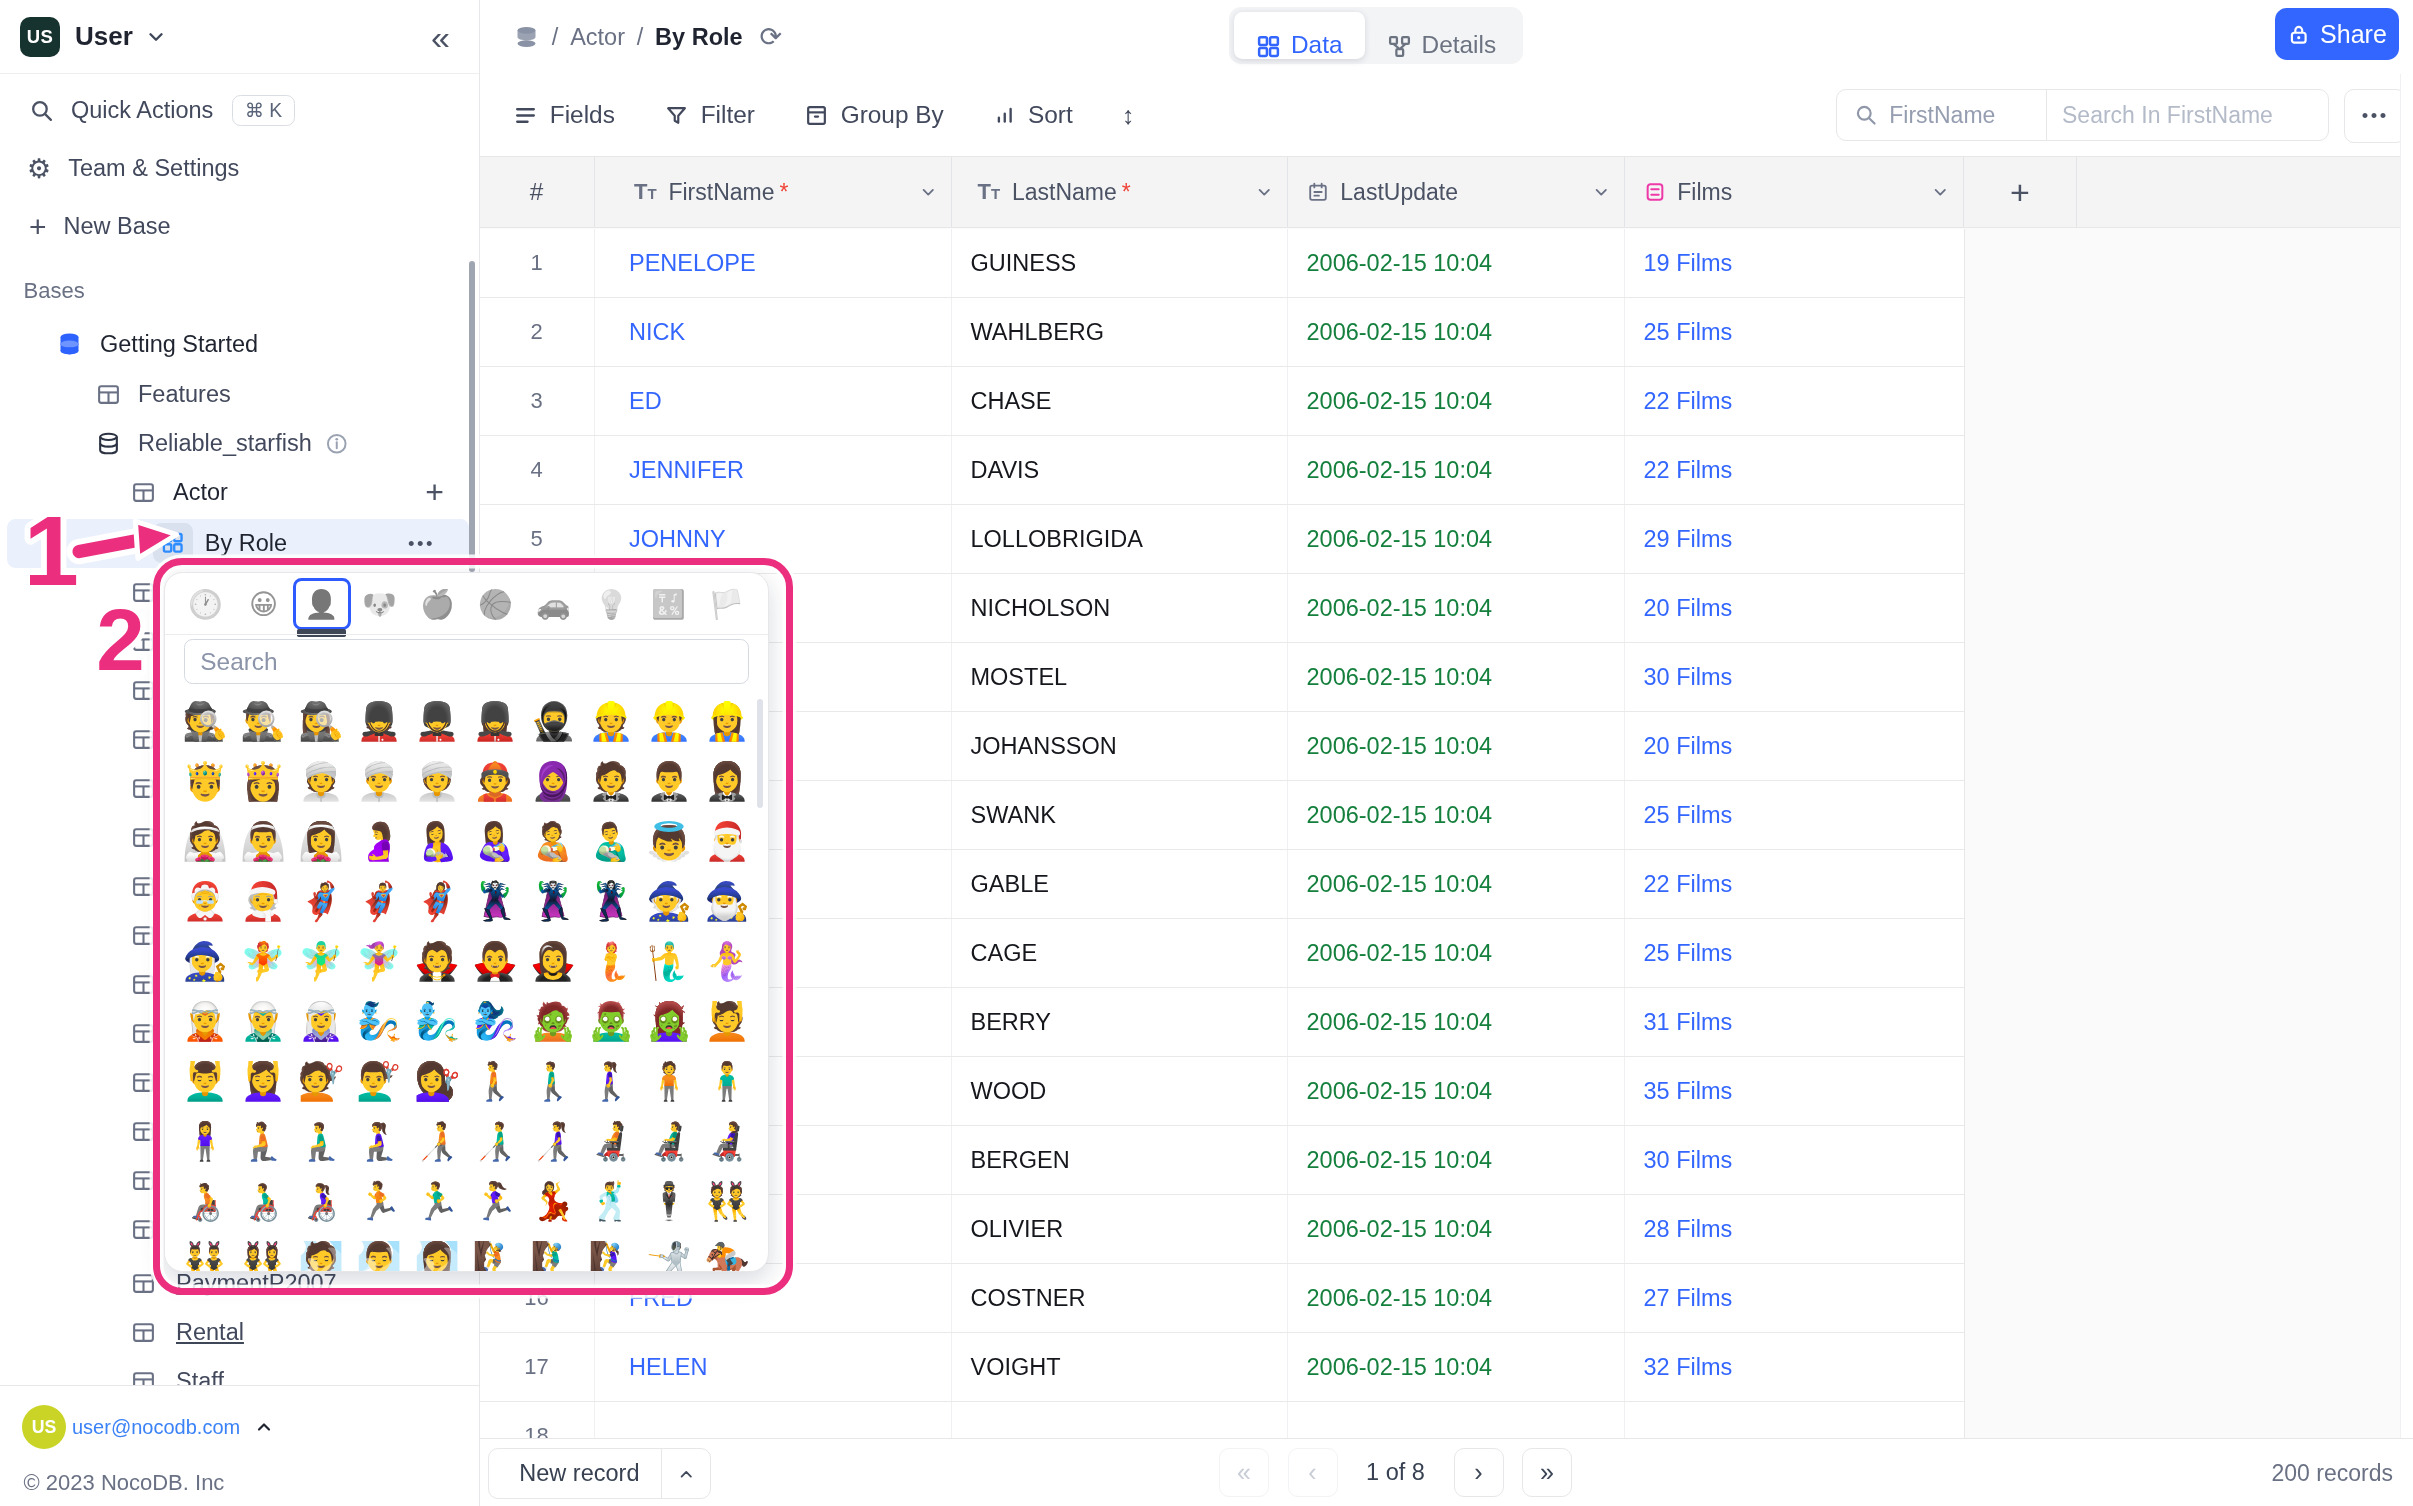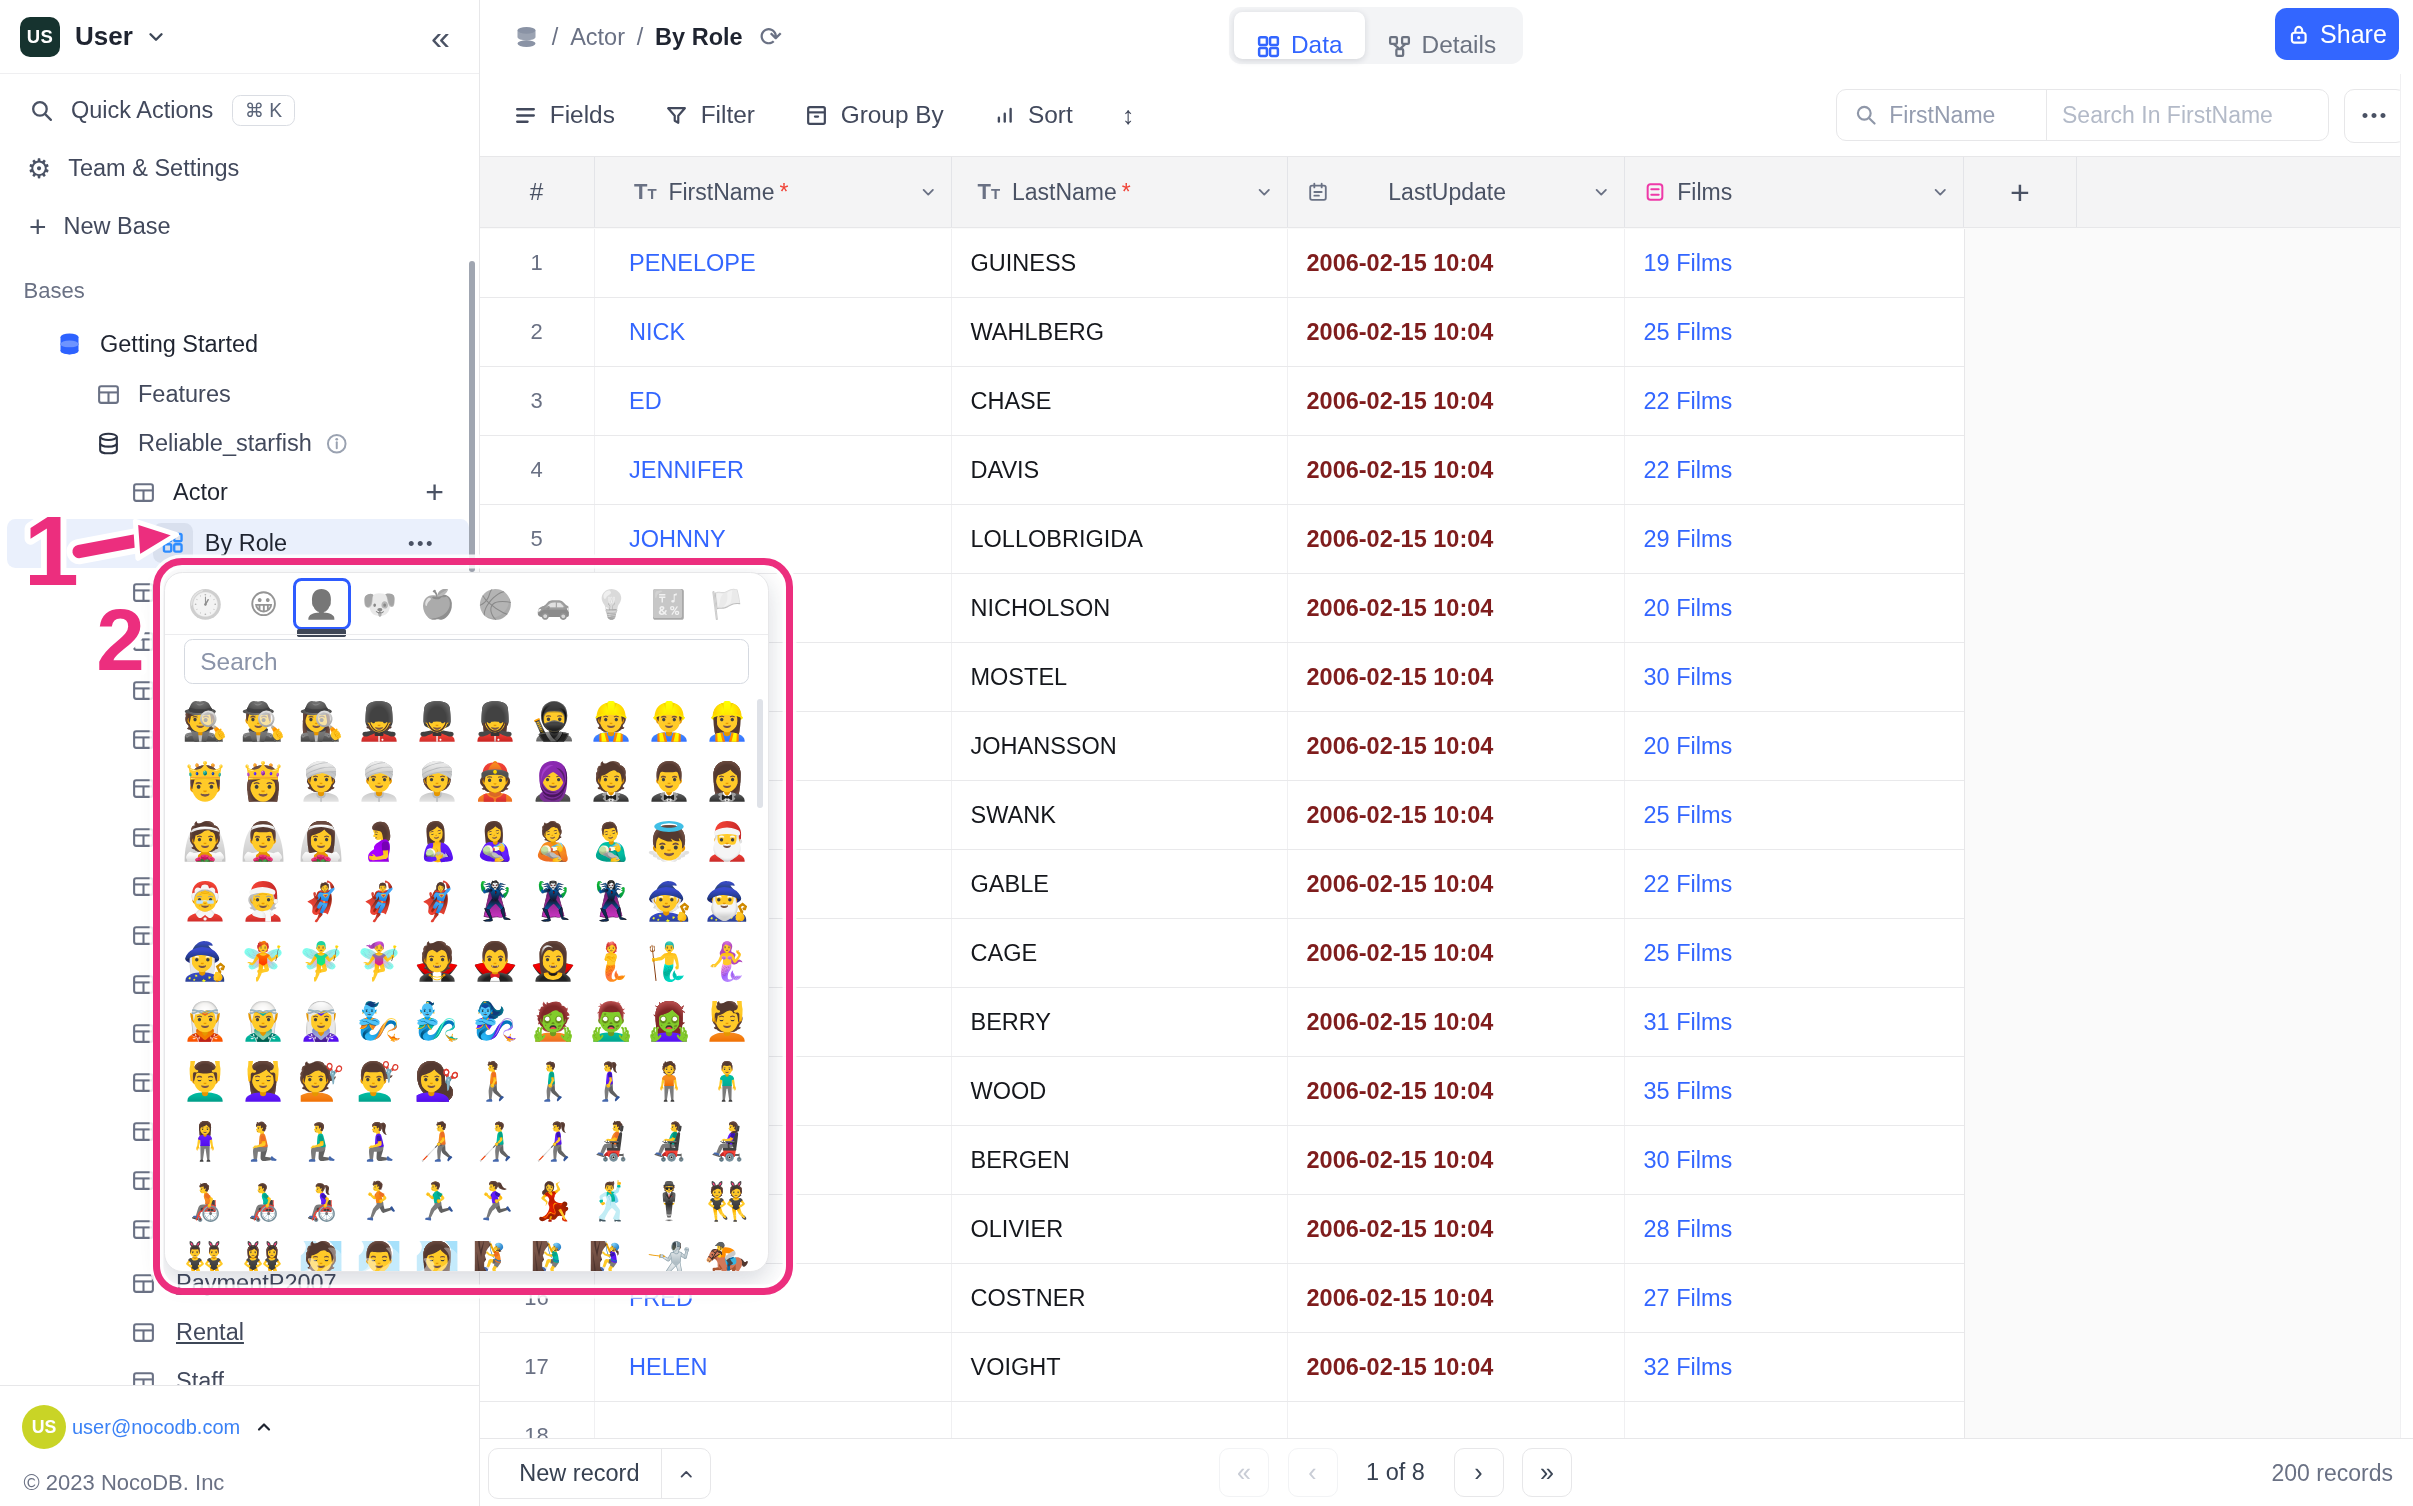--- a/index.html
+++ b/index.html
@@ -59,33 +59,33 @@
   .more-btn{position:absolute;right:6.7px;top:15px;width:60px;height:52px;border:0.8px solid #e7e7e9;border-radius:10px;background:#fff;display:flex;align-items:center;justify-content:center;}
 
   
   .grid-header{position:absolute;left:0;top:157px;width:1922px;height:71px;background:#f4f4f5;border-bottom:0.8px solid #e7e7e9;display:flex;box-sizing:border-box;}
   .gh{display:flex;align-items:center;box-sizing:border-box;border-right:0.8px solid #e3e4e8;font-size:23px;color:#4a5264;font-weight:500;padding:0 13.5px 0 18.5px;}
   .gh .glabel{margin-left:11.8px;}
   .gh .chev{margin-left:auto;}
   .gh-num{width:116px;justify-content:center;border-right:0.8px solid #e3e4e8;padding:0;font-size:24.4px;}
   .gh-first{width:357px;padding-left:32px;}
   .gh-last{width:336px;}
-  .gh-upd{width:337px;gap:48px;}
+  .gh-upd{width:337px;}
   .gh-films{width:339px;}
   .gh-plus{width:113px;justify-content:center;font-size:34px;color:#4a5264;font-weight:400;padding:0;}
   .req{color:#f04438;margin-left:5px;font-size:23px;}
   .tt-ico{font-size:22px;color:#6a7184;font-weight:600;margin-left:7px;}
   .tt-ico small{font-size:15px;}
   .rows{position:absolute;left:0;top:229px;width:1485px;height:1209px;overflow:hidden;background:#fff;border-right:0.8px solid #e7e7e9;}
   .trow{display:flex;height:69px;border-bottom:0.8px solid #e9e9eb;box-sizing:border-box;}
   .c{box-sizing:border-box;border-right:0.8px solid #f0f0f2;font-size:23.5px;display:flex;align-items:center;}
   .cnum{width:116px;justify-content:center;color:#6a7184;font-size:22px;}
   .cfirst{width:357px;padding-left:34px;color:#3366ff;text-align:right;}
   .clast{width:336px;padding-left:18.5px;color:#15171c;}
-  .cupd{width:337px;padding-left:18.5px;color:#7f1d1d;font-weight:bold;}
+  .cupd{width:337px;padding-left:18.5px;color:#15803d;}
   .cfilms{width:339px;padding-left:18.5px;color:#3366ff;border-right:none;}
   .right-track{position:absolute;right:0;top:74px;width:11.8px;bottom:69px;background:#fff;border-left:0.8px solid #f0f0f2;}
 
   
   .bottom-bar{position:absolute;left:0;right:0;top:1438px;height:69px;background:#fff;border-top:0.8px solid #e7e7e9;}
   .new-record{position:absolute;left:9.3px;top:9.3px;height:49px;border:0.8px solid #e7e7e9;border-radius:10px;background:#fff;display:flex;align-items:center;padding-left:8px;}
   .nr-label{padding:0 22px;font-size:23.5px;color:#374151;}
   .nr-split{width:49px;height:100%;border-left:0.8px solid #e7e7e9;display:flex;align-items:center;justify-content:center;box-sizing:border-box;}
   .pager{position:absolute;left:740px;top:9.3px;display:flex;align-items:center;gap:18.5px;}
   .pg-btn{width:50px;height:49px;border-radius:10px;display:flex;align-items:center;justify-content:center;font-size:25px;box-sizing:border-box;}

